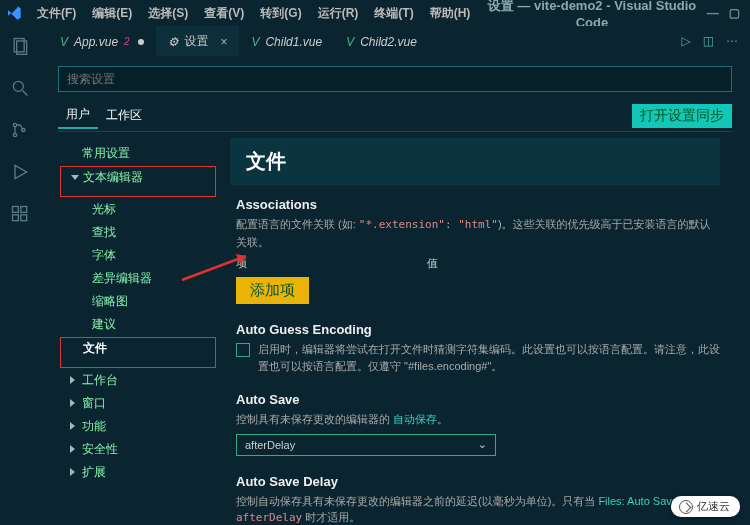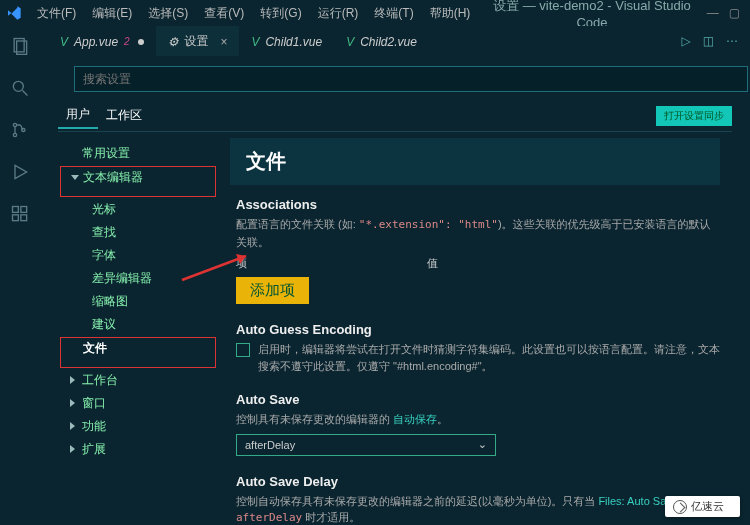--- a/index.html
+++ b/index.html
@@ -9,20 +9,21 @@
     font-family: -apple-system, "Segoe UI", sans-serif;
     font-size: 12px;
     color: #ccc;
     overflow: hidden;
     position: relative;
   }
   .menubar {
     height: 26px; display: flex; align-items: center;
     background: #0a2530; padding: 0 6px; gap: 2px;
     color: #bbb;
+    font-weight: bold;
   }
   .menubar .logo { width: 16px; height: 16px; margin-right: 6px; fill:#3794ff; }
   .menubar .menu-item { padding: 2px 7px; cursor: default; }
   .menubar .title { flex:1; text-align:center; color:#8aa; font-size:13px; }
   .titlebtns { display:flex; gap:10px; padding-right:4px; color:#888; }
   .shell { display:flex; height: calc(100% - 26px); }
   .activitybar {
     width: 40px; background:#0a2530; display:flex; flex-direction:column;
     align-items:center; padding-top:10px; gap:22px; color:#5a7a85;
   }
@@ -40,31 +41,31 @@
   .tab .mod { background:#ccc; width:6px; height:6px; border-radius:50%; margin-left:2px; }
   .tab .cnt { color:#c48; font-size:10px; }
   .tab.active { background:#0d2f3a; }
   .tab .close { color:#aaa; margin-left:6px; font-style:normal; }
   .tab .gear { color:#ccc; }
   .tabactions { margin-left:auto; display:flex; align-items:center; gap:12px; padding-right:12px; color:#5aa; }
 
   .settings-body { flex:1; padding:10px 18px 0 18px; overflow:hidden; }
   .searchbox {
     width:100%; height:26px; background:#062029; border:1px solid #1d6d7a;
-    color:#7a9; padding:0 8px; font-size:12px;margin-left:16px;
+    color:#7a9; padding:0 8px; font-size:12px;
   }
   .scope-row {
     display:flex; align-items:center; margin-top:10px; border-bottom:1px solid #1a4550;
     padding-bottom:2px;
   }
   .scope-tab { padding:4px 8px; color:#ffffff; }
   .scope-tab.active { color:#eee; border-bottom:2px solid #2aa; }
   .sync-btn {
     margin-left:auto; background:#13c7b8; color:#052; padding:3px 8px;
-    font-size:10px; border:none;
+    font-size:14px; border:none;
   }
   .settings-split { display:flex; height:100%; margin-top:6px; }
   .toc { width:160px; padding-top:4px; font-size:12px; }
   .toc .item { padding:3px 6px 3px 24px; color:#86efac; position:relative; }
   .toc .item.exp::before {
     content:""; position:absolute; left:10px; top:8px;
     border-left:4px solid transparent; border-right:4px solid transparent;
     border-top:5px solid #9bb;
   }
   .toc .item.chev::before {
@@ -94,21 +95,21 @@
   }
   .numinput { width:260px; height:22px; background:#0b2530; border:1px solid #266; color:#ccc; padding:0 8px; font-size:11px; margin-top:6px; }
   .link { color:#38d0c0; }
   .arrow {
     position:absolute; left:178px; top:250px; width:78px; height:34px; pointer-events:none;
   }
   .arrow line { stroke:#d33; stroke-width:2.5; }
   .arrow polygon { fill:#d33; }
   .watermark {
     position:absolute; right:10px; bottom:8px; background:#fff; color:#333;
-    border-radius:2px; padding:3px 16px 3px 8px; font-size:11px;
+    border-radius:10px; padding:3px 10px 3px 8px; font-size:11px;
     display:flex; align-items:center; gap:4px; box-shadow:0 1px 4px rgba(0,0,0,.4);font-family:Liberation Serif, serif;
   }
   .watermark .circ { width:14px; height:14px; border:1.5px solid #555; border-radius:50%; position:relative; }
   .watermark .circ::after { content:""; position:absolute; width:6px; height:6px; border-top:1.5px solid #555; border-right:1.5px solid #555; top:3px; left:3px; transform:rotate(45deg); }
 </style>
 </head>
 <body>
 
 <div class="menubar">
   <svg class="logo" viewBox="0 0 24 24">
@@ -199,20 +200,21 @@
           <div class="item child">光标</div>
           <div class="item child">查找</div>
           <div class="item child">字体</div>
           <div class="item child">差异编辑器</div>
           <div class="item child">缩略图</div>
           <div class="item child">建议</div>
           <div class="item child hl" style="color:#fff;font-weight:bold;">文件</div>
           <div class="item chev">工作台</div>
           <div class="item chev">窗口</div>
           <div class="item chev">功能</div>
+          <div class="item chev">安全性</div>
           <div class="item chev">扩展</div>
         </div>
 
         <div class="content">
           <div class="header-block">文件</div>
 
           <div class="setting">
             <h4>Associations</h4>
             <p>
               <span>配置语言的文件关联 (如: </span><span class="code">"*.extension": "html"</span><span>)。这些关联的优先级高于已安装语言的默认关联。</span>
@@ -221,21 +223,21 @@
               <span>项</span>
               <span>值</span>
             </div>
             <button class="addbtn">添加项</button>
           </div>
 
           <div class="setting">
             <h4>Auto Guess Encoding</h4>
             <div class="checkbox-row">
               <div class="cb"></div>
-              <p>启用时，编辑器将尝试在打开文件时猜测字符集编码。此设置也可以按语言配置。请注意，文本搜索不遵守此设置。仅遵守 "#html.encoding#"。</p>
+              <p>启用时，编辑器将尝试在打开文件时猜测字符集编码。此设置也可以按语言配置。请注意，此设置也可以按语言配置。仅遵守 "#files.encoding#"。</p>
             </div>
           </div>
 
           <div class="setting">
             <h4>Auto Save</h4>
             <p>
               <span>控制具有未保存更改的编辑器的 </span><span class="link">自动保存</span><span>。</span>
             </p>
             <div class="dropdown">
               <span>afterDelay</span>

